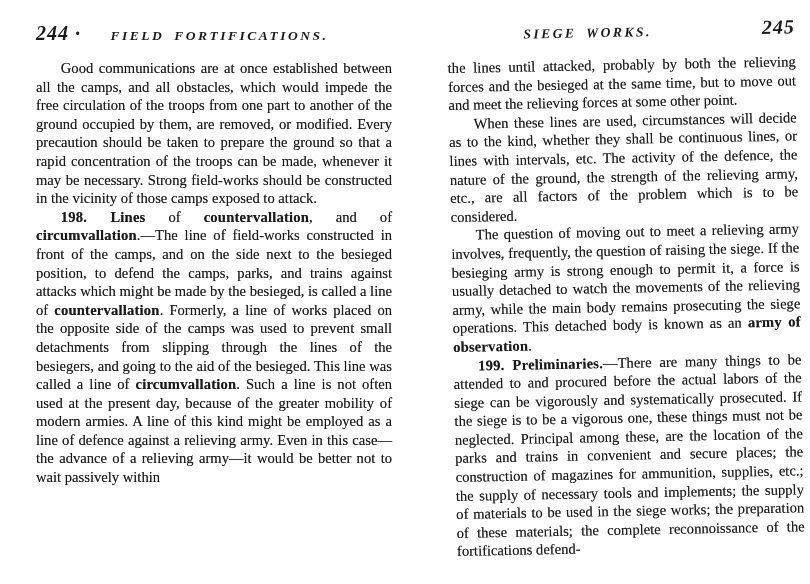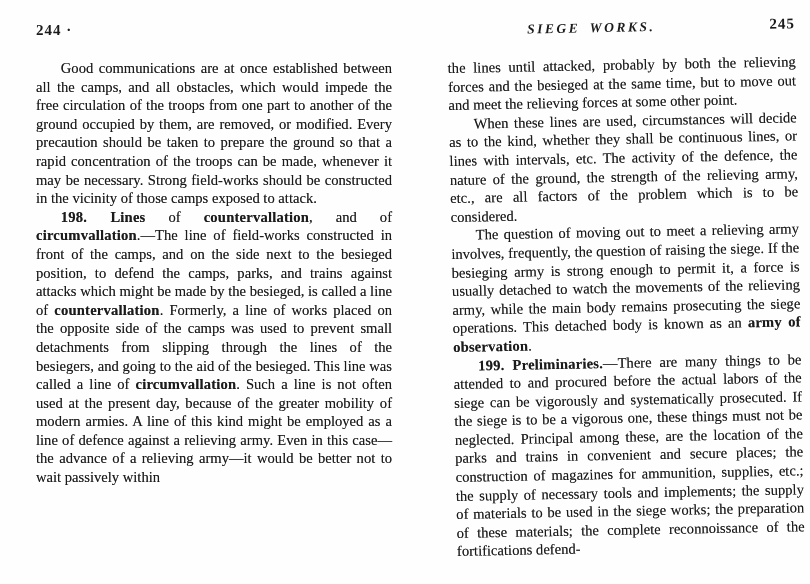--- a/index.html
+++ b/index.html
@@ -24,23 +24,24 @@
   .page-right { left: 452px; width: 348px; transform: rotate(-1.1deg); transform-origin: 0 50%; }
 
   .page-header {
     display: flex;
     align-items: baseline;
     margin-bottom: 17px;
     height: 20px;
   }
   .page-number {
     font-weight: bold;
-    font-size: 15px;
+    font-size: 20px;
     letter-spacing: 1px;
     white-space: nowrap;
+    font-style: italic;
   }
   .running-head {
     flex: 1;
     text-align: center;
     font-style: italic;
     font-weight: bold;
     font-size: 13.5px;
     letter-spacing: 2.5px;
     word-spacing: 4px;
   }
@@ -61,20 +62,21 @@
   .page-body b { font-weight: bold; letter-spacing: 0.2px; }
 </style>
 </head>
 <body>
 
 <div class="scan">
 
   <div class="page page-left">
     <div class="page-header">
       <span class="page-number">244 ·</span>
+      <span class="running-head">FIELD FORTIFICATIONS.</span>
     </div>
     <div class="page-body">
         <p class="indent"><span>Good communications are at once established between all the camps, and all obstacles, which would impede the free circulation of the troops from one part to another of the ground occupied by them, are removed, or modified.  Every precaution should be taken to prepare the ground so that a rapid concentration of the troops can be made, whenever it may be necessary.  Strong field-works should be constructed in the vicinity of those camps exposed to attack.</span></p>
         <p class="indent"><b>198. Lines</b><span> of </span><b>countervallation</b><span>, and of </span><b>circumvallation</b><span>.—The line of field-works constructed in front of the camps, and on the side next to the besieged position, to defend the camps, parks, and trains against attacks which might be made by the besieged, is called a line of </span><b>countervallation</b><span>.  Formerly, a line of works placed on the opposite side of the camps was used to prevent small detachments from slipping through the lines of the besiegers, and going to the aid of the besieged.  This line was called a line of </span><b>circumvallation</b><span>.  Such a line is not often used at the present day, because of the greater mobility of modern armies.  A line of this kind might be employed as a line of defence against a relieving army.  Even in this case—the advance of a relieving army—it would be better not to wait passively within</span></p>
       </div>
   </div>
 
   <div class="page page-right">
     <div class="page-header">
       <span class="running-head">SIEGE WORKS.</span>

